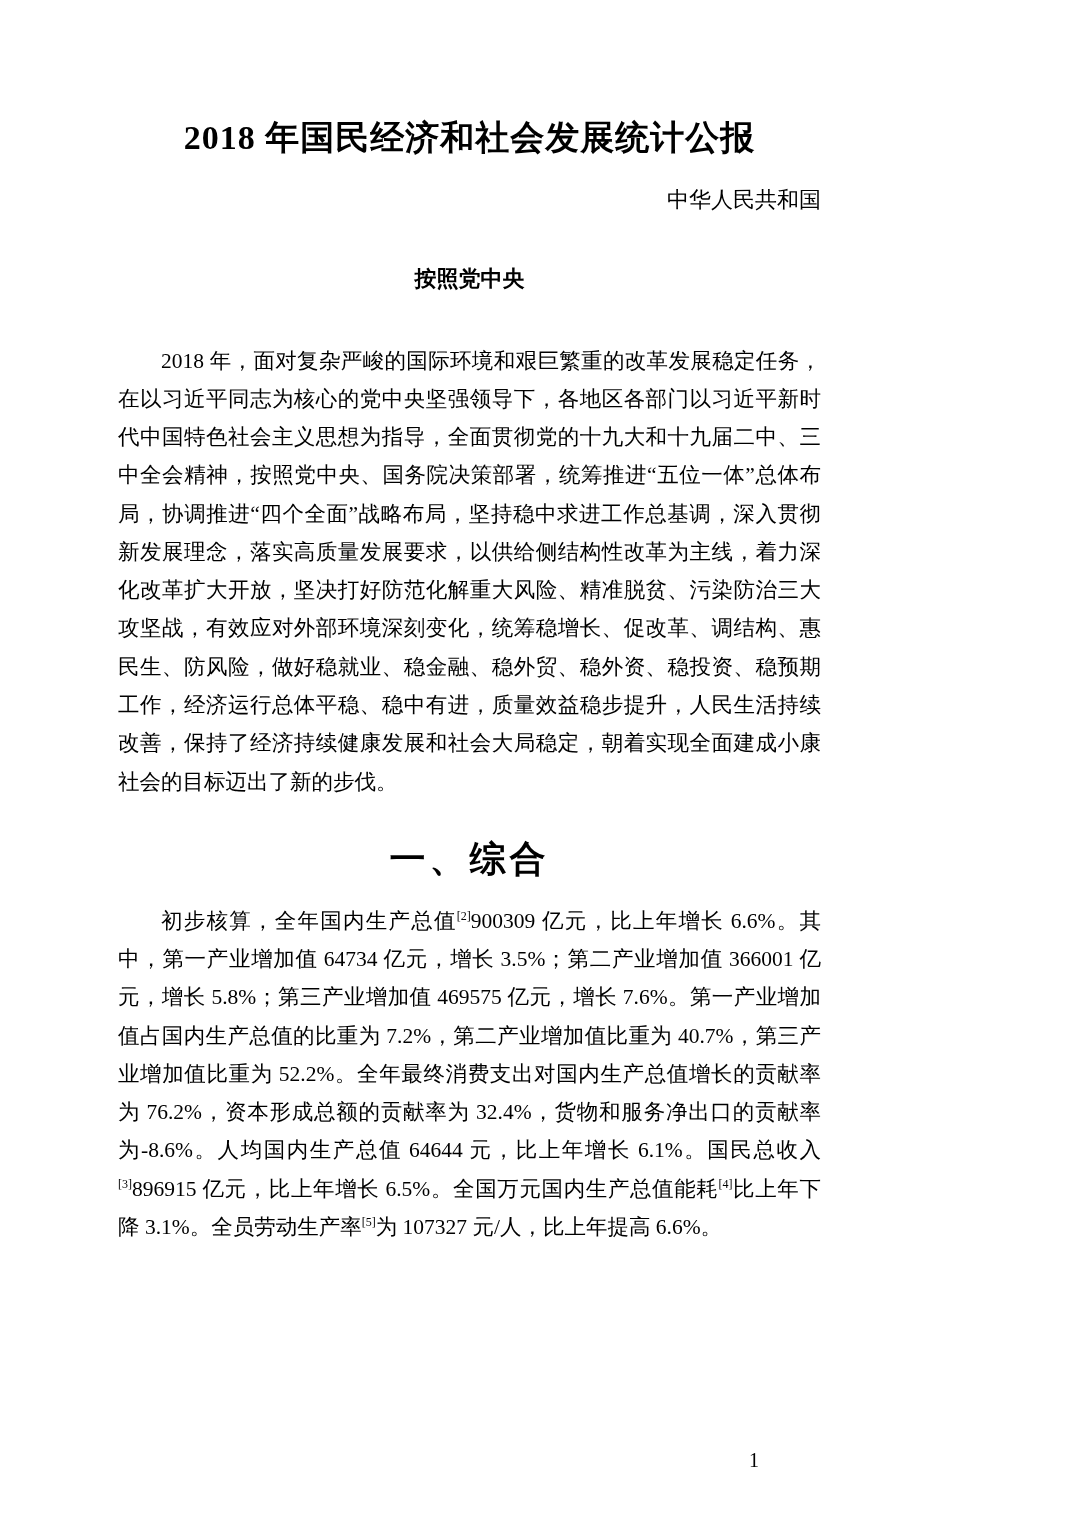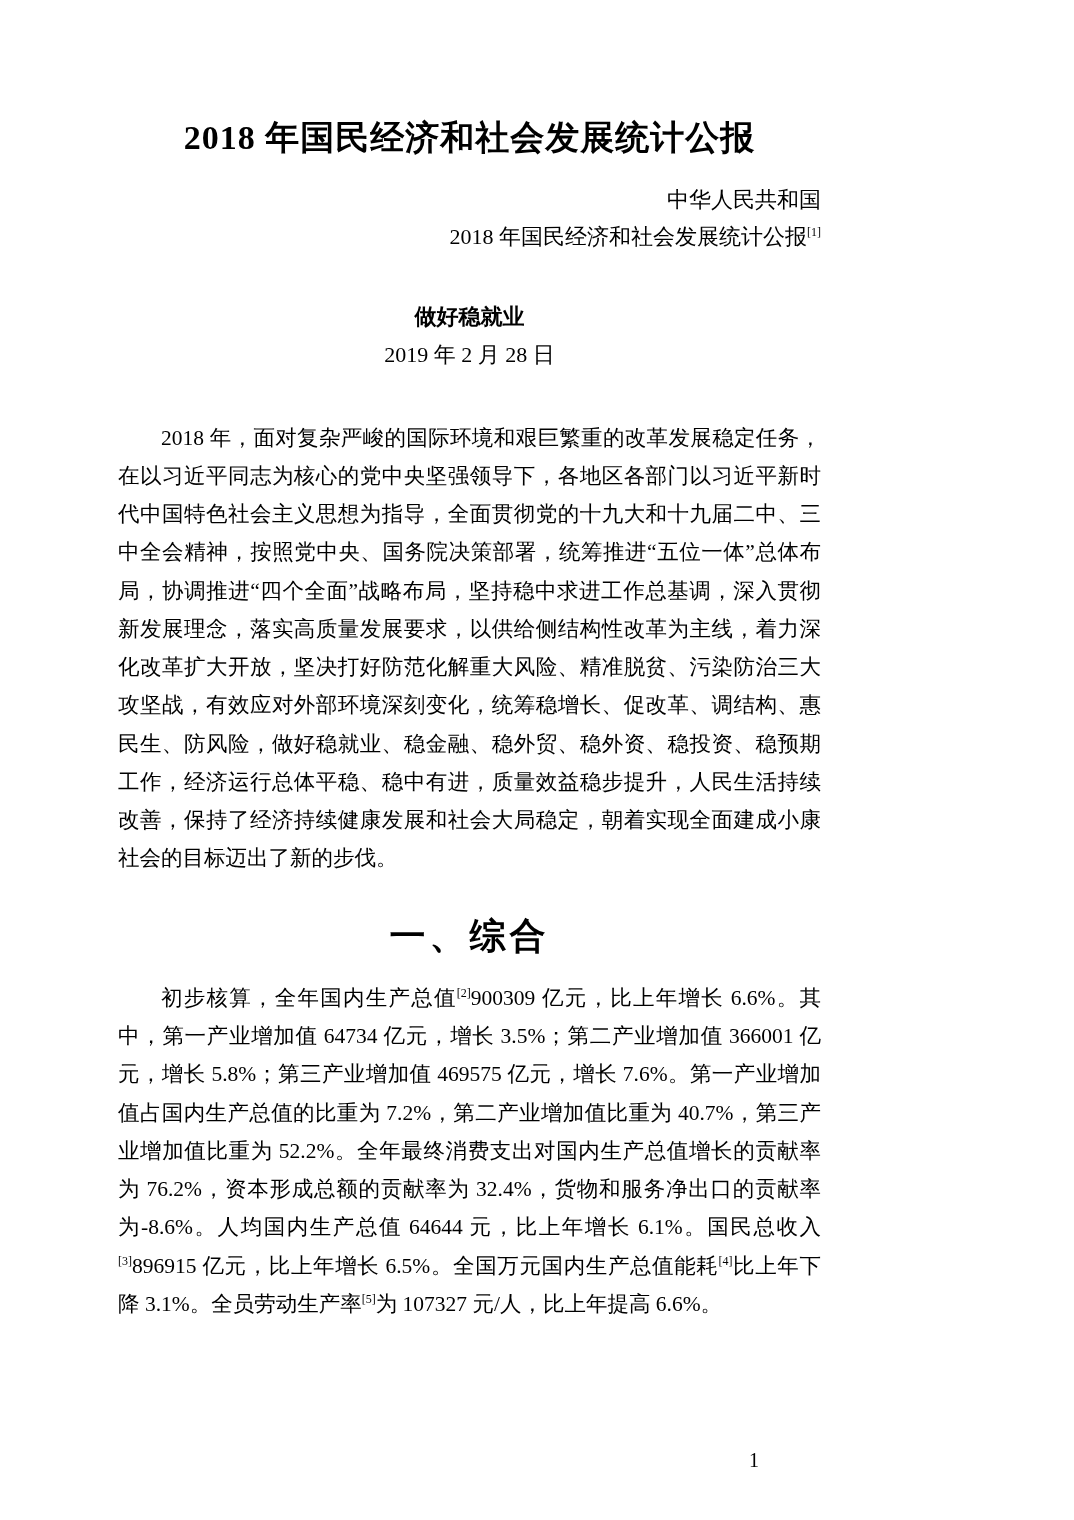--- a/index.html
+++ b/index.html
@@ -86,27 +86,23 @@
 </style>
 </head>
 <body>
 
 <div class="page">
 
   <h1 class="doc-title">2018 年国民经济和社会发展统计公报</h1>
 
   <p class="subtitle-line">中华人民共和国</p>
 
-  <p class="subtitle-line">
-    <span>2018 年国民经济和社会发展统计公报</span><sup>[1]</sup>
-  </p>
 
   <div class="org-block">
-    <p class="org-name">做好稳就业</p>
-    <p class="org-date">2019 年 2 月 28 日</p>
+    <p class="org-name">按照党中央</p>
   </div>
 
   <p class="body-para para-lead">2018 年，面对复杂严峻的国际环境和艰巨繁重的改革发展稳定任务，在以习近平同志为核心的党中央坚强领导下，各地区各部门以习近平新时代中国特色社会主义思想为指导，全面贯彻党的十九大和十九届二中、三中全会精神，按照党中央、国务院决策部署，统筹推进“五位一体”总体布局，协调推进“四个全面”战略布局，坚持稳中求进工作总基调，深入贯彻新发展理念，落实高质量发展要求，以供给侧结构性改革为主线，着力深化改革扩大开放，坚决打好防范化解重大风险、精准脱贫、污染防治三大攻坚战，有效应对外部环境深刻变化，统筹稳增长、促改革、调结构、惠民生、防风险，做好稳就业、稳金融、稳外贸、稳外资、稳投资、稳预期工作，经济运行总体平稳、稳中有进，质量效益稳步提升，人民生活持续改善，保持了经济持续健康发展和社会大局稳定，朝着实现全面建成小康社会的目标迈出了新的步伐。</p>
 
   <h2 class="section-heading">一、综合</h2>
 
   <p class="body-para">
     <span>初步核算，全年国内生产总值</span><sup>[2]</sup><span>900309 亿元，比上年增长 6.6%。其中，第一产业增加值 64734 亿元，增长 3.5%；第二产业增加值 366001 亿元，增长 5.8%；第三产业增加值 469575 亿元，增长 7.6%。第一产业增加值占国内生产总值的比重为 7.2%，第二产业增加值比重为 40.7%，第三产业增加值比重为 52.2%。全年最终消费支出对国内生产总值增长的贡献率为 76.2%，资本形成总额的贡献率为 32.4%，货物和服务净出口的贡献率为-8.6%。人均国内生产总值 64644 元，比上年增长 6.1%。国民总收入</span><sup>[3]</sup><span>896915 亿元，比上年增长 6.5%。全国万元国内生产总值能耗</span><sup>[4]</sup><span>比上年下降 3.1%。全员劳动生产率</span><sup>[5]</sup><span>为 107327 元/人，比上年提高 6.6%。</span>
   </p>
 

